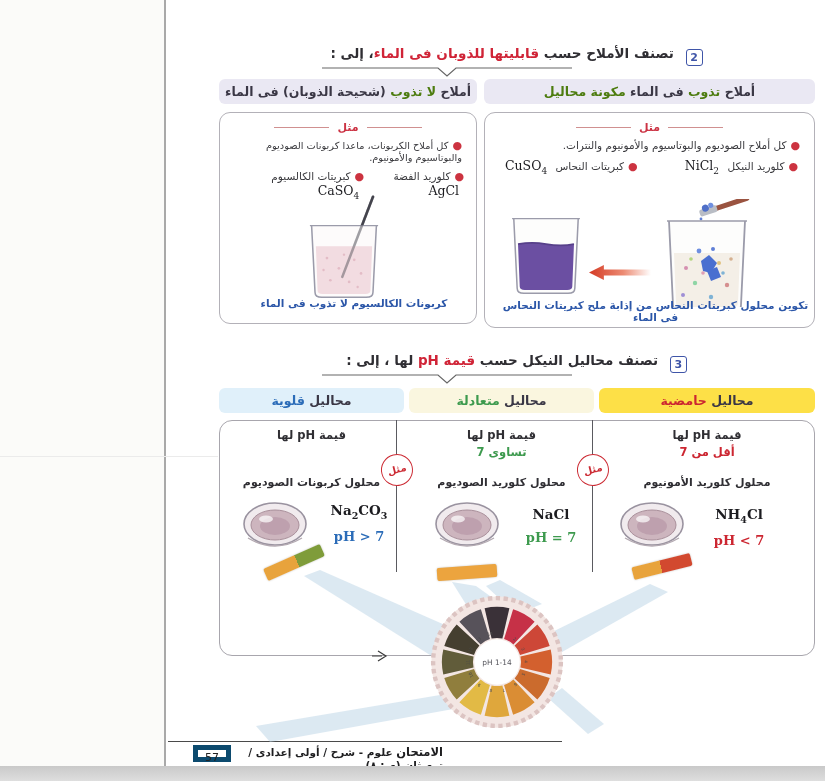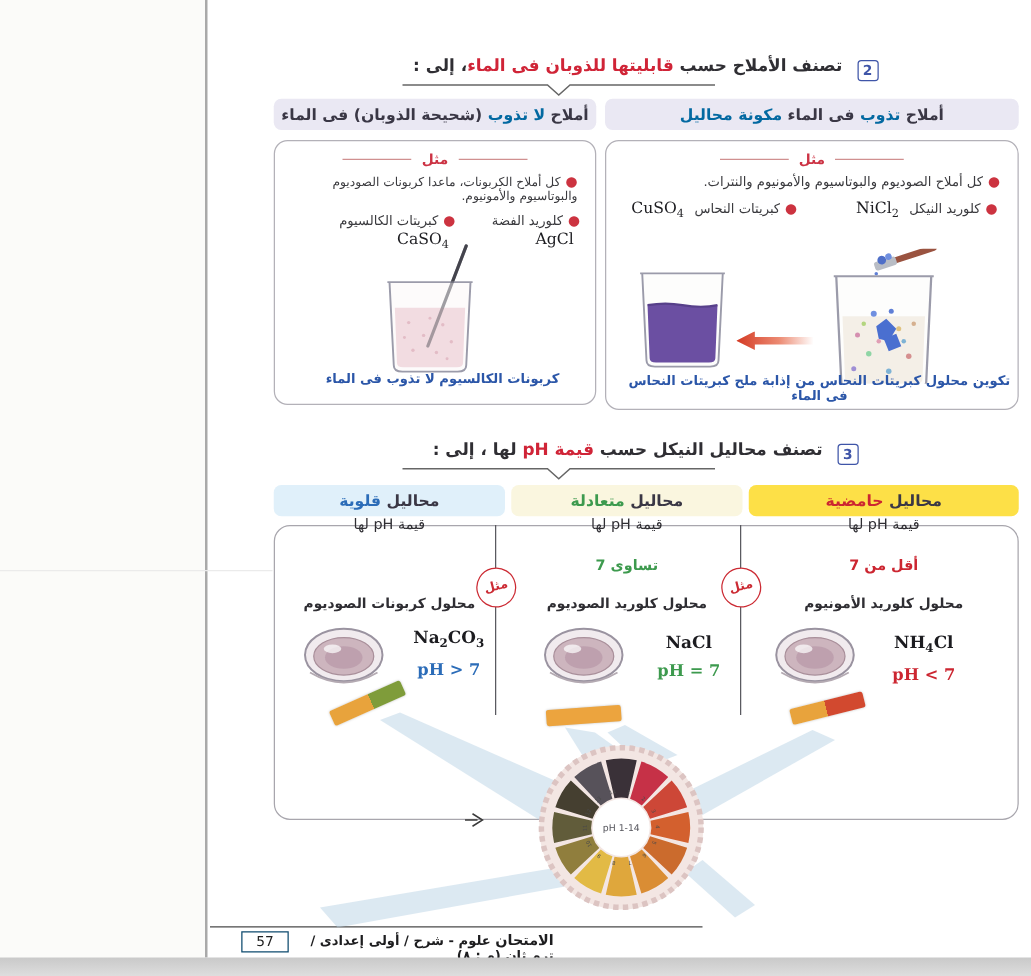--- a/index.html
+++ b/index.html
@@ -18,21 +18,21 @@
   .sec-header .hl { color:#d02437; }
   .num-badge { display:inline-block; width:17px; height:17px; line-height:15px; text-align:center;
                border:1.6px solid #3f55a8; border-radius:3px; color:#3f55a8; font-size:11px;
                font-weight:bold; margin-left:7px; vertical-align:-3px; background:#fff; }
   .brace { position:absolute; left:320px; width:254px; height:12px; }
 
   
   .band2 { position:absolute; top:79px; height:25px; border-radius:6px; background:#eae8f3;
            direction:rtl; text-align:center; font-size:12.5px; font-weight:bold; color:#3a3745;
            line-height:25px; }
-  .band2 .pp { color:#0369a1; }
+  .band2 .pp { color:#4d7c0f; }
   .panel { position:absolute; top:112px; border:1px solid #b3b1b8; border-radius:11px; background:#fff; }
   .exm-row { display:flex; align-items:center; justify-content:center; margin-top:8px; direction:rtl; }
   .exm-row .dash { width:55px; height:0; border-top:1px solid #d09090; margin:0 8px; }
   .exm-label { color:#cc3344; font-size:11px; font-weight:bold; }
   .bullet-line { direction:rtl; text-align:right; padding:5px 14px 0 10px; font-size:10.5px; color:#3a3a3e; }
   .bullet-line .dot, .pair-item .dot { color:#cc3340; margin-left:4px; font-size:11px; }
   .pair-row { direction:rtl; display:flex; justify-content:space-between; padding:6px 16px 0 20px;
               font-size:10.5px; color:#3a3a3e; }
   .formula { font-family:"DejaVu Serif","Liberation Serif",serif; font-size:12.5px; color:#1c1c20;
              direction:ltr; unicode-bidi:embed; margin-right:5px; }
@@ -48,22 +48,22 @@
     background:linear-gradient(to right,#d43a24,#ec8a72 55%,rgba(250,236,230,0));
     clip-path:polygon(0 50%,24% 0,24% 30%,100% 30%,100% 70%,24% 70%,24% 100%); }
 
   
   .col { position:absolute; top:388px; height:274px; }
   .col .band { height:25px; border-radius:6px; direction:rtl; text-align:center; font-size:12.5px;
                font-weight:bold; color:#3a3745; line-height:25px; }
   .s3-container { position:absolute; left:219px; top:420px; width:596px; height:236px;
                   border:1px solid #a8a6ad; border-radius:13px; }
   .divider { position:absolute; top:420px; width:1px; height:152px; background:#5a5a60; }
-  .col .t1 { position:absolute; left:0; right:0; top:24px; text-align:center; direction:rtl;
-             font-size:11.5px; font-weight:normal; color:#2f2e33; }
+  .col .t1 { position:absolute; left:0; right:0; top:40px; text-align:center; direction:rtl;
+             font-size:11.5px; font-weight:bold; color:#2f2e33; }
   .col .t2 { position:absolute; left:0; right:0; top:57px; text-align:center; direction:rtl;
              font-size:11.5px; font-weight:bold; }
   .col .t3 { position:absolute; left:0; right:0; top:88px; text-align:center; direction:rtl;
              font-size:11px; font-weight:bold; color:#2f2e33; }
   .col .fblock { position:absolute; width:80px; text-align:center; }
   .col .fml { font-family:"DejaVu Serif","Liberation Serif",serif; font-weight:bold;
               font-size:13.5px; color:#1c1c20; direction:ltr; }
   .col .fml sub { font-size:9.5px; }
   .col .phx { font-family:"DejaVu Serif","Liberation Serif",serif; font-weight:bold;
               font-size:13px; margin-top:8px; direction:ltr;text-align:center; }
@@ -71,21 +71,21 @@
 
   .mithl { position:absolute; width:32px; height:32px; border:1.4px solid #cc2b34; border-radius:50%;
            background:#fff; color:#cc2b34; font-size:10px; font-weight:bold; text-align:center;
            line-height:30px; transform:rotate(-14deg); z-index:5; direction:rtl; }
 
   .rays { position:absolute; left:0; top:0; z-index:2; pointer-events:none; }
   #wheel { position:absolute; left:427px; top:592px; width:140px; height:140px; z-index:3; }
 
   
   .footer-line { position:absolute; left:168px; top:741px; width:394px; height:1px; background:#4a4a4a; }
-  .page-num-box { position:absolute; left:193px; top:745px; width:38px; height:17px; border:1px solid #0c4a6e;
+  .page-num-box { position:absolute; left:193px; top:745px; width:38px; height:17px; border:5px solid #0c4a6e;
                   background:#fff; text-align:center; font-size:11px; color:#222; line-height:16px; }
   .footer-text { position:absolute; left:238px; top:745px; width:205px; direction:rtl; text-align:right;
                  font-size:10.5px; color:#1d1d1f; font-weight:bold; }
 </style>
 </head>
 <body>
 
 <div id="page">
 
   <div class="left-margin"></div>

